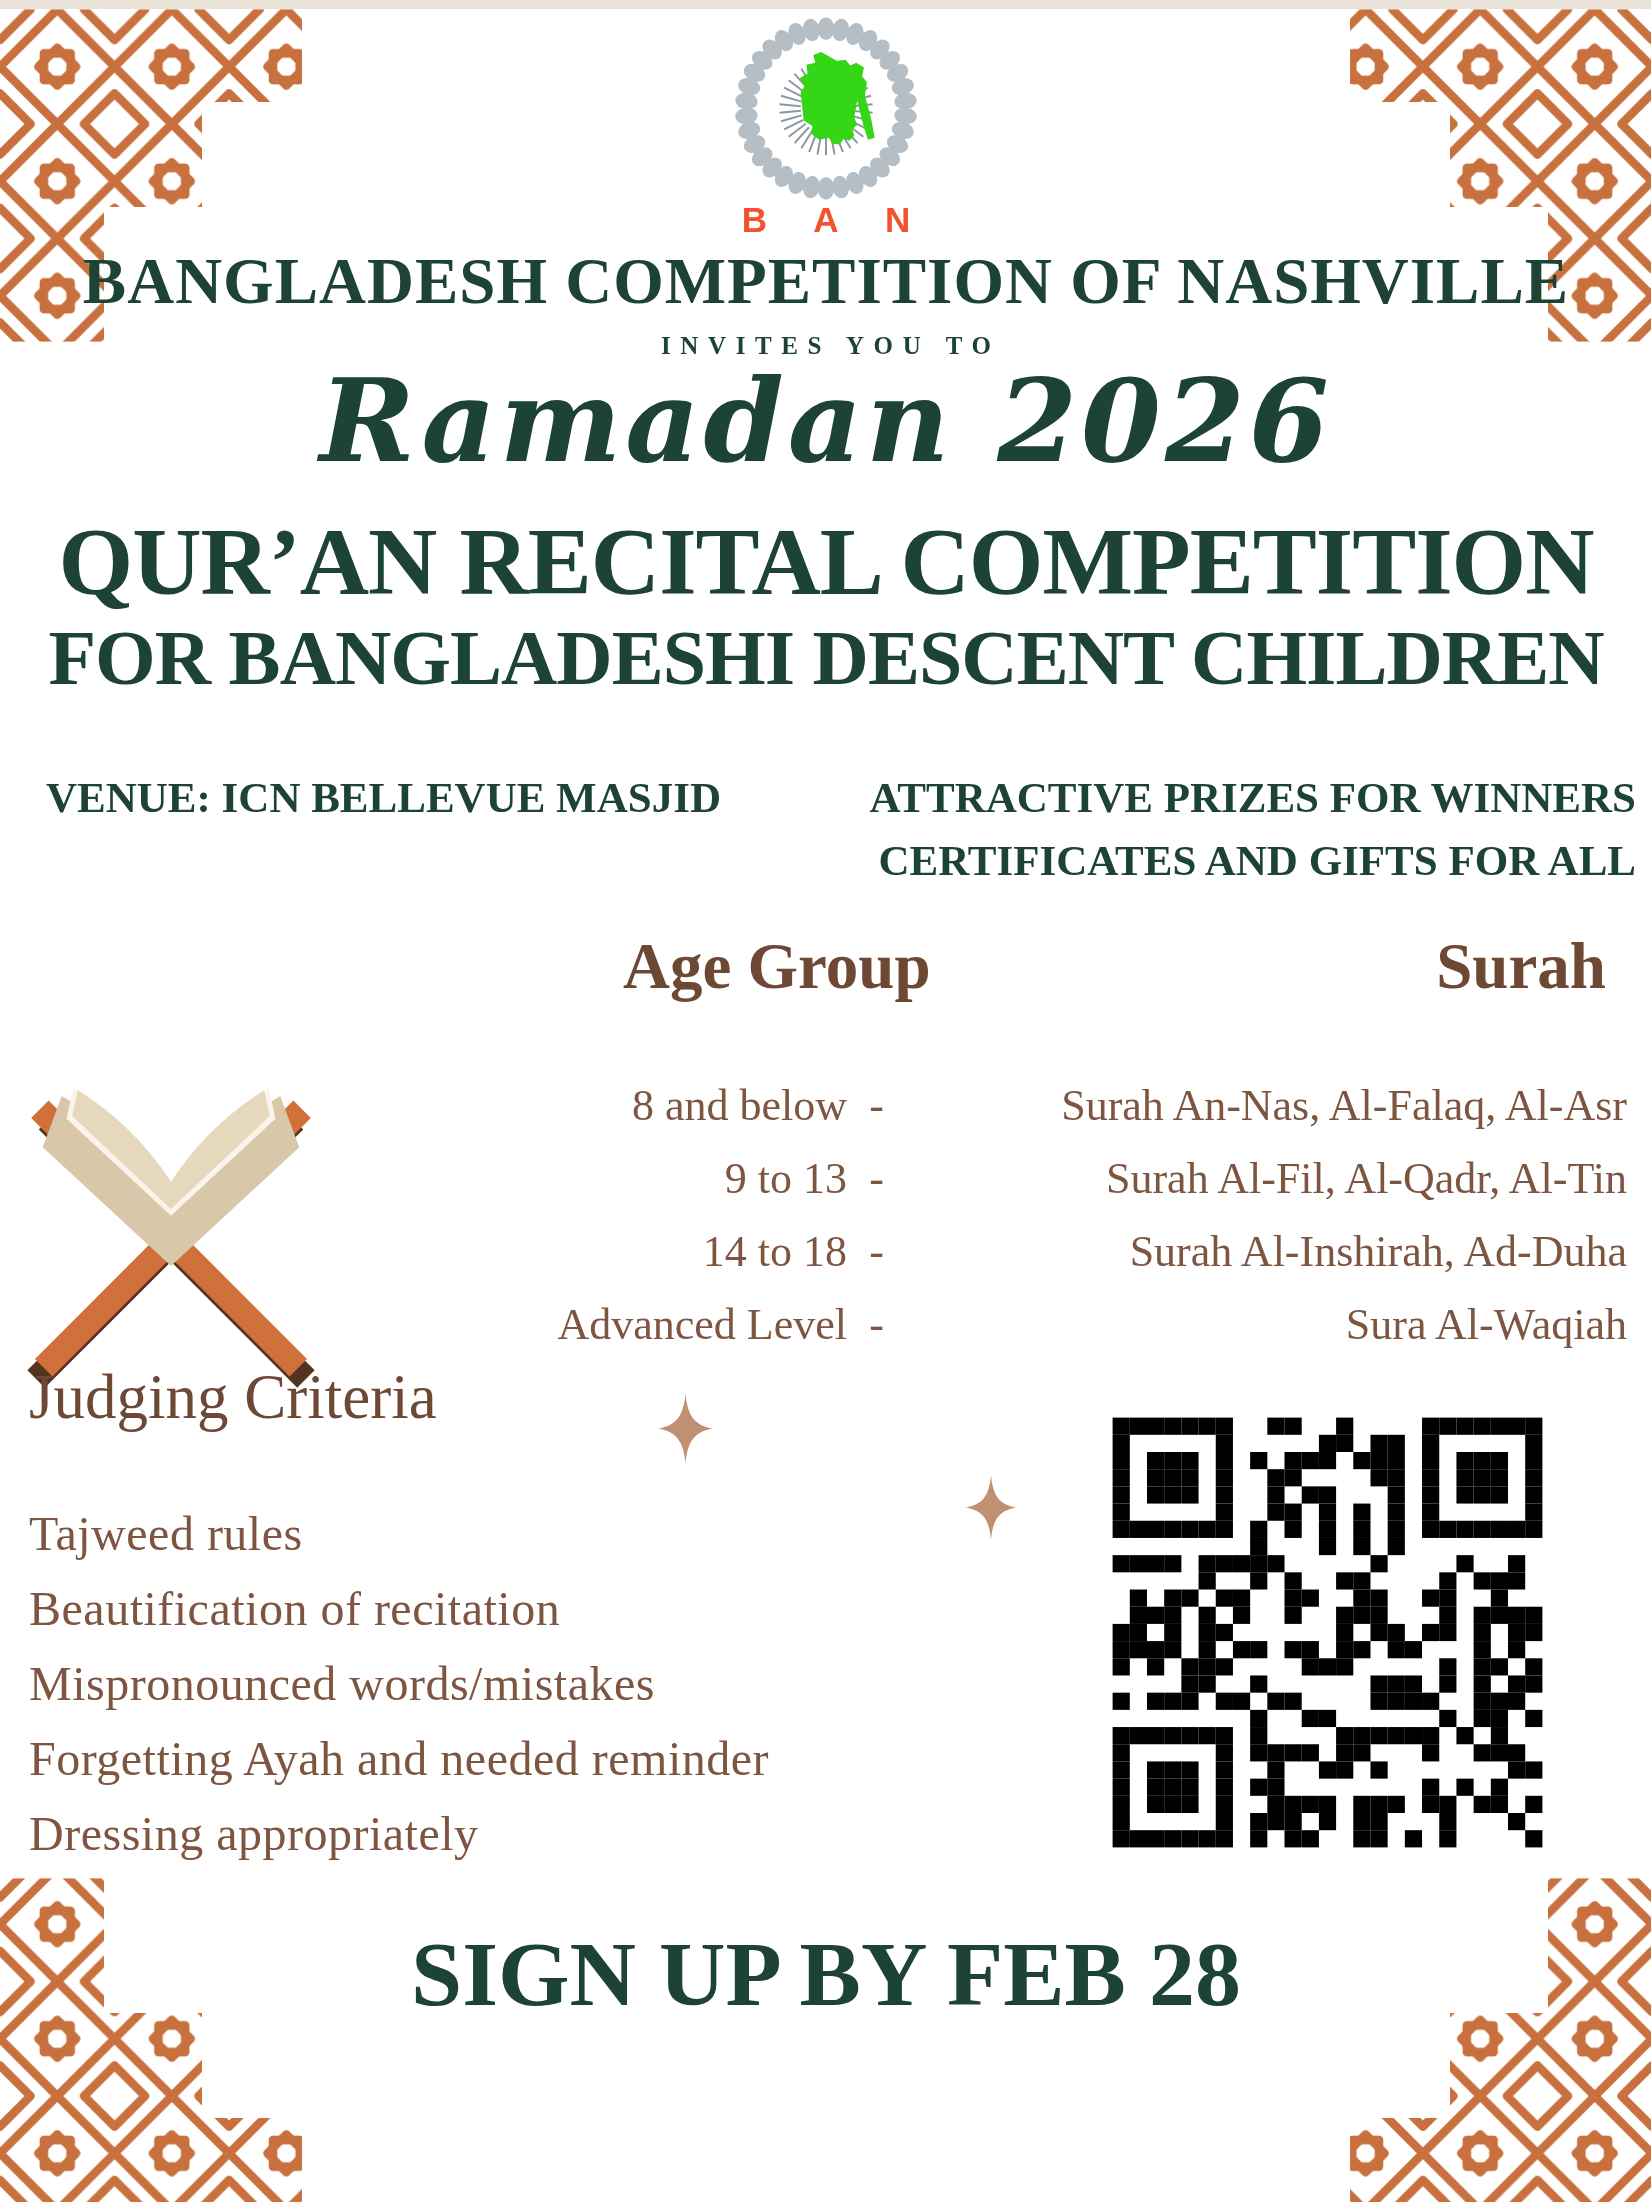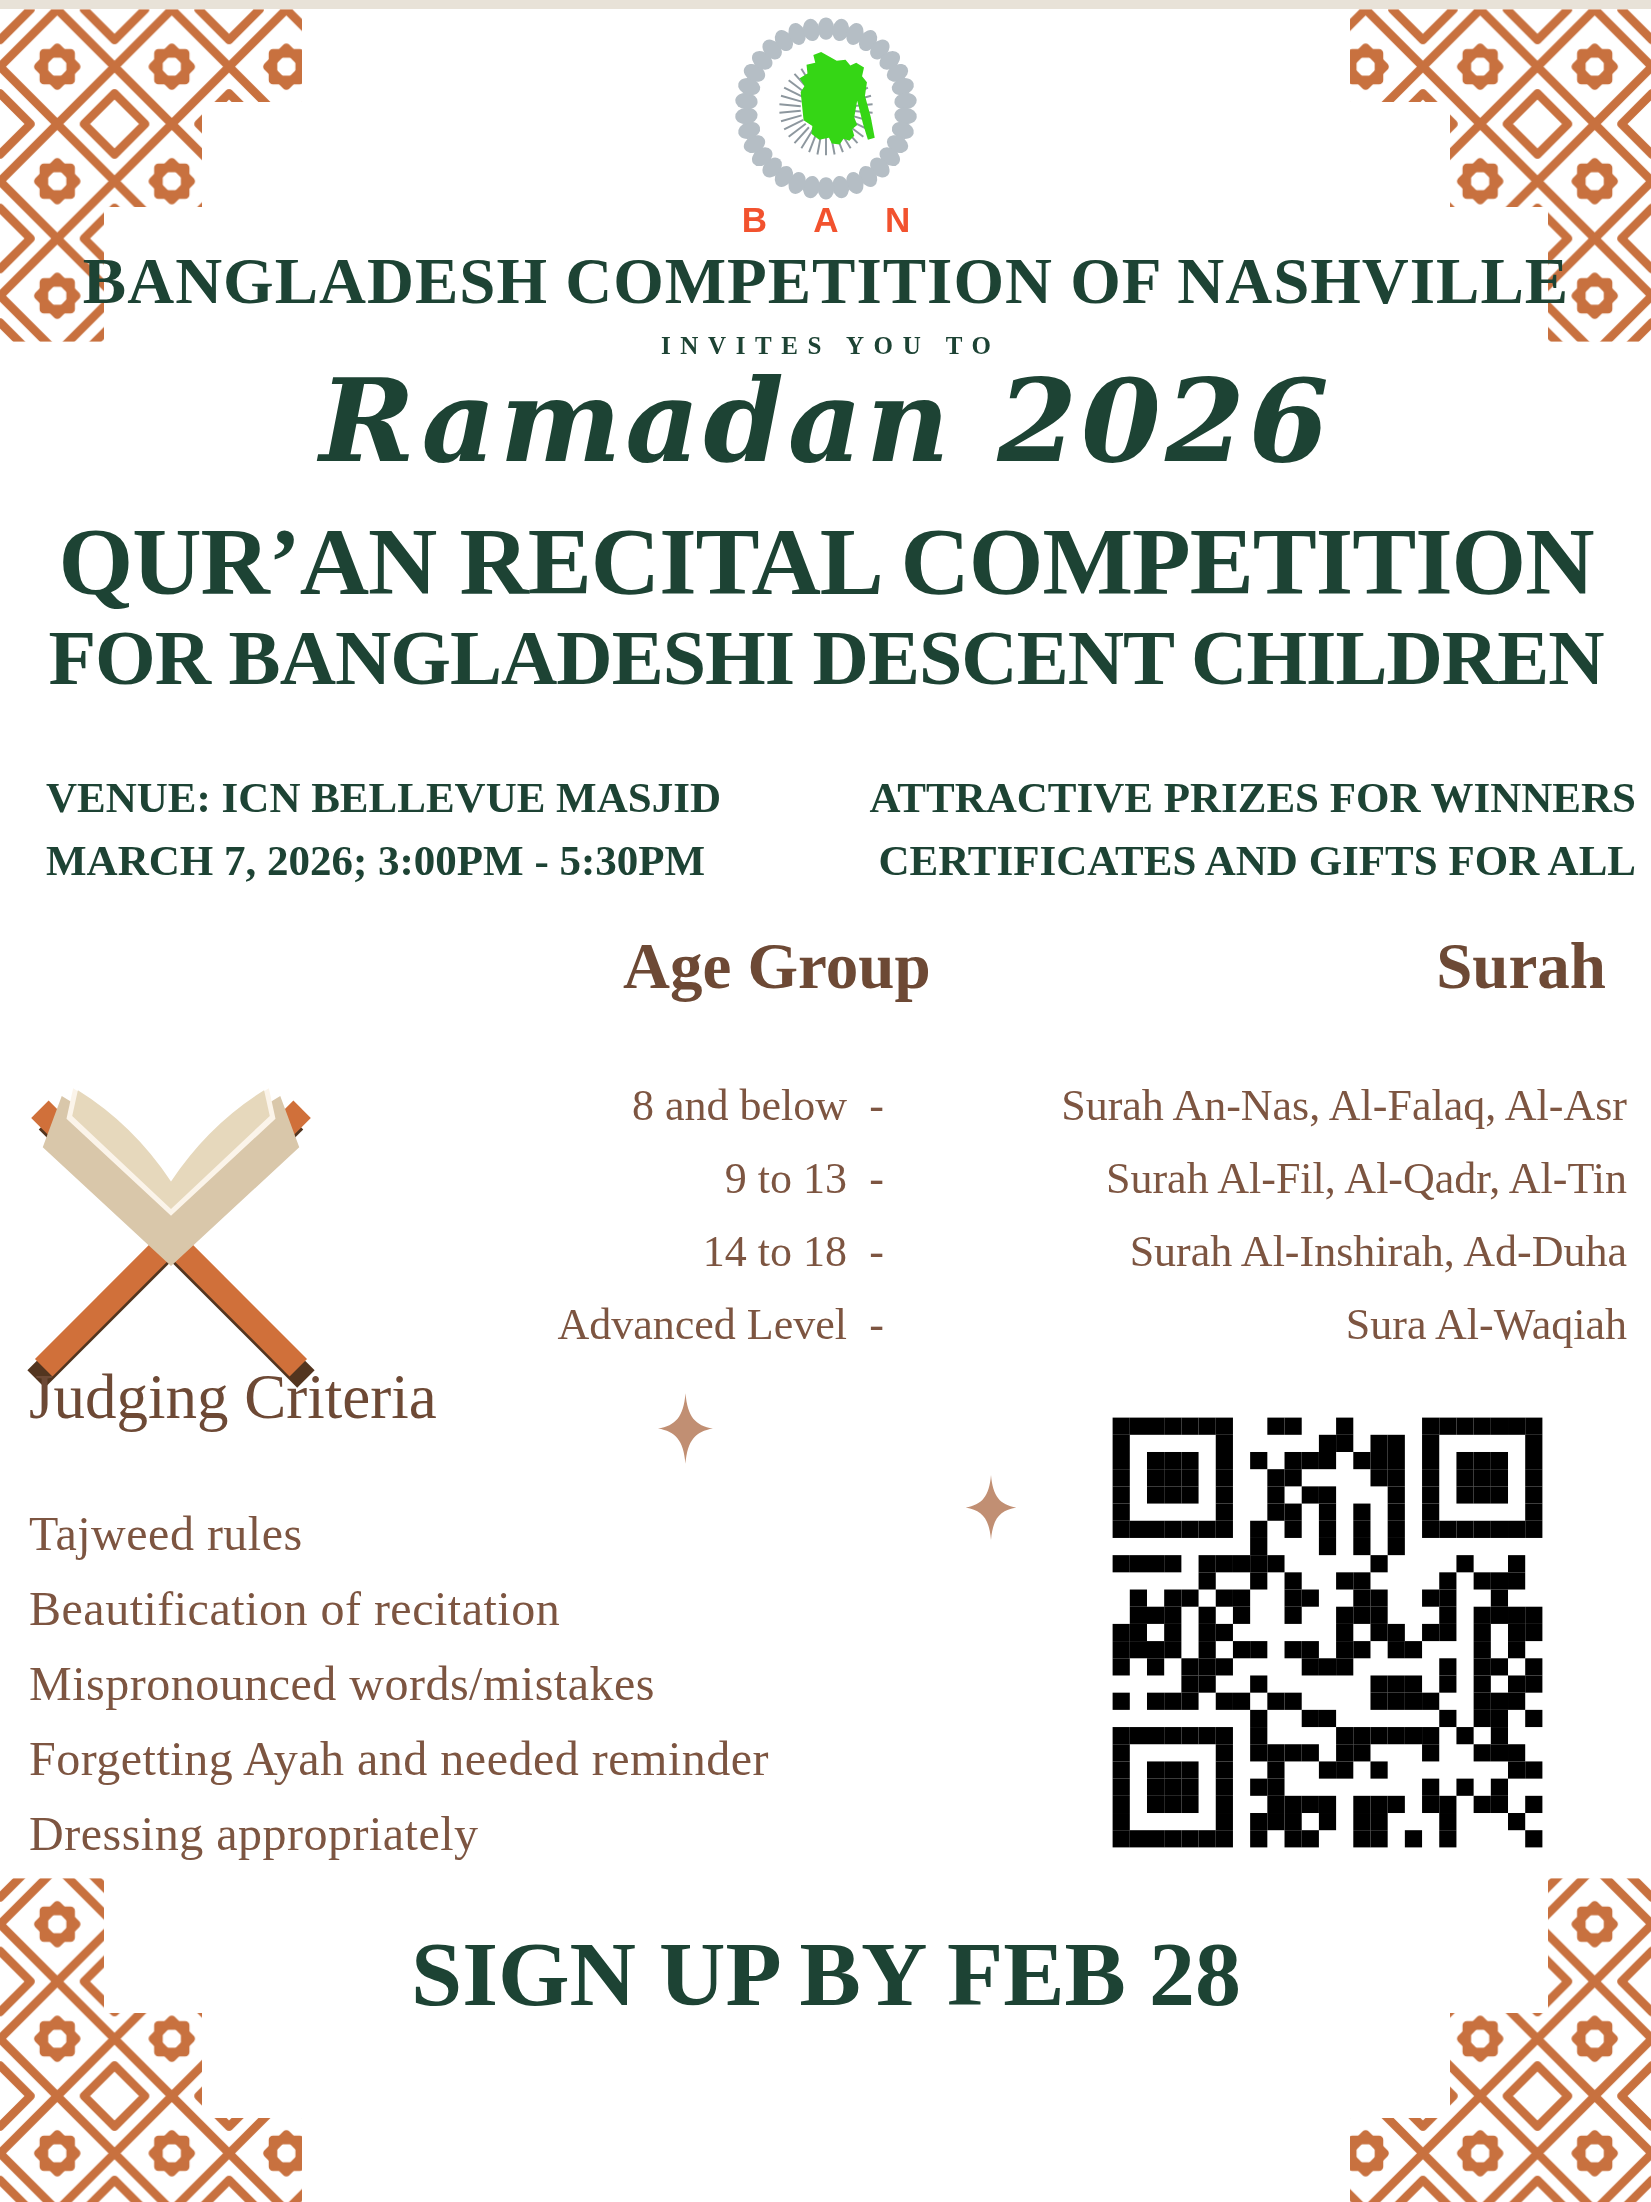--- a/index.html
+++ b/index.html
@@ -255,21 +255,20 @@
   <div class="abs ctr ban-letters">B A N</div>
   <div class="abs ctr org-name">BANGLADESH COMPETITION OF NASHVILLE</div>
   <div class="abs ctr invites">INVITES YOU TO</div>
   <div class="abs ctr ramadan">Ramadan 2026</div>
   <div class="abs ctr title1">QUR’AN RECITAL COMPETITION</div>
   <div class="abs ctr title2">FOR BANGLADESHI DESCENT CHILDREN</div>
 
   <div class="abs details">
     <div class="left">
       <div class="line">VENUE: ICN BELLEVUE MASJID</div>
-      <div class="line">MARCH 7, 2026; 3:00PM - 5:30PM</div>
     </div>
     <div class="right">
       <div class="line">ATTRACTIVE PRIZES FOR WINNERS</div>
       <div class="line">CERTIFICATES AND GIFTS FOR ALL</div>
     </div>
   </div>
 
   <div class="abs colhead h-age">Age Group</div>
   <div class="abs colhead h-surah">Surah</div>
 

